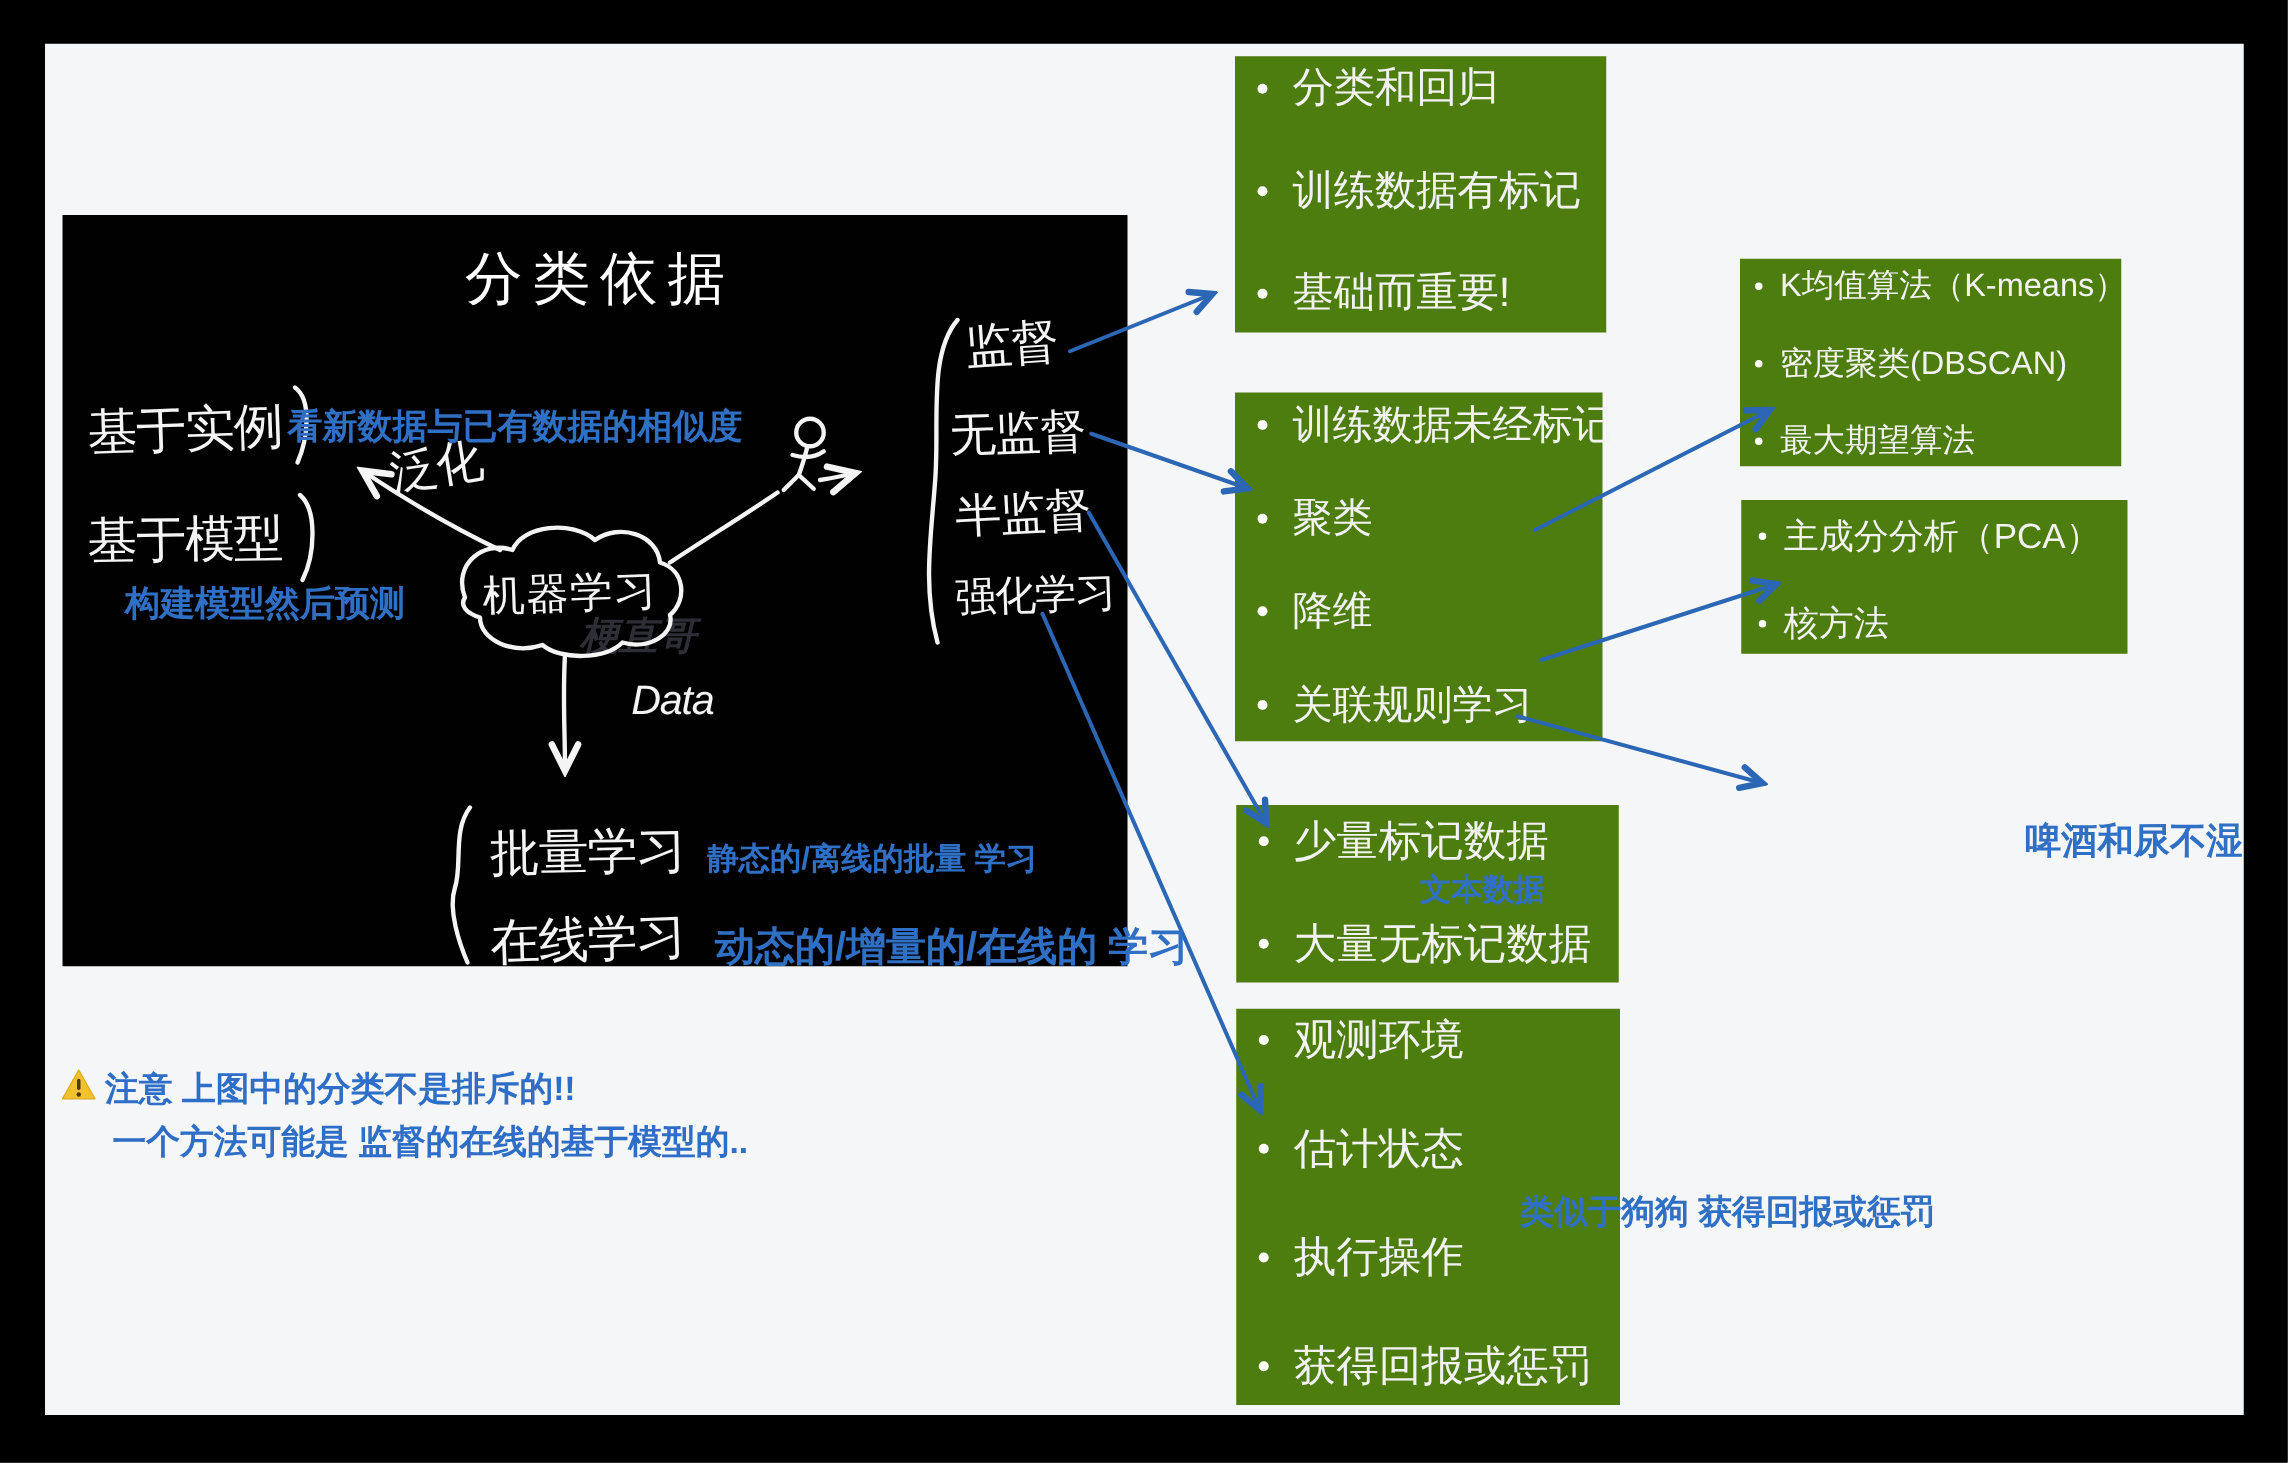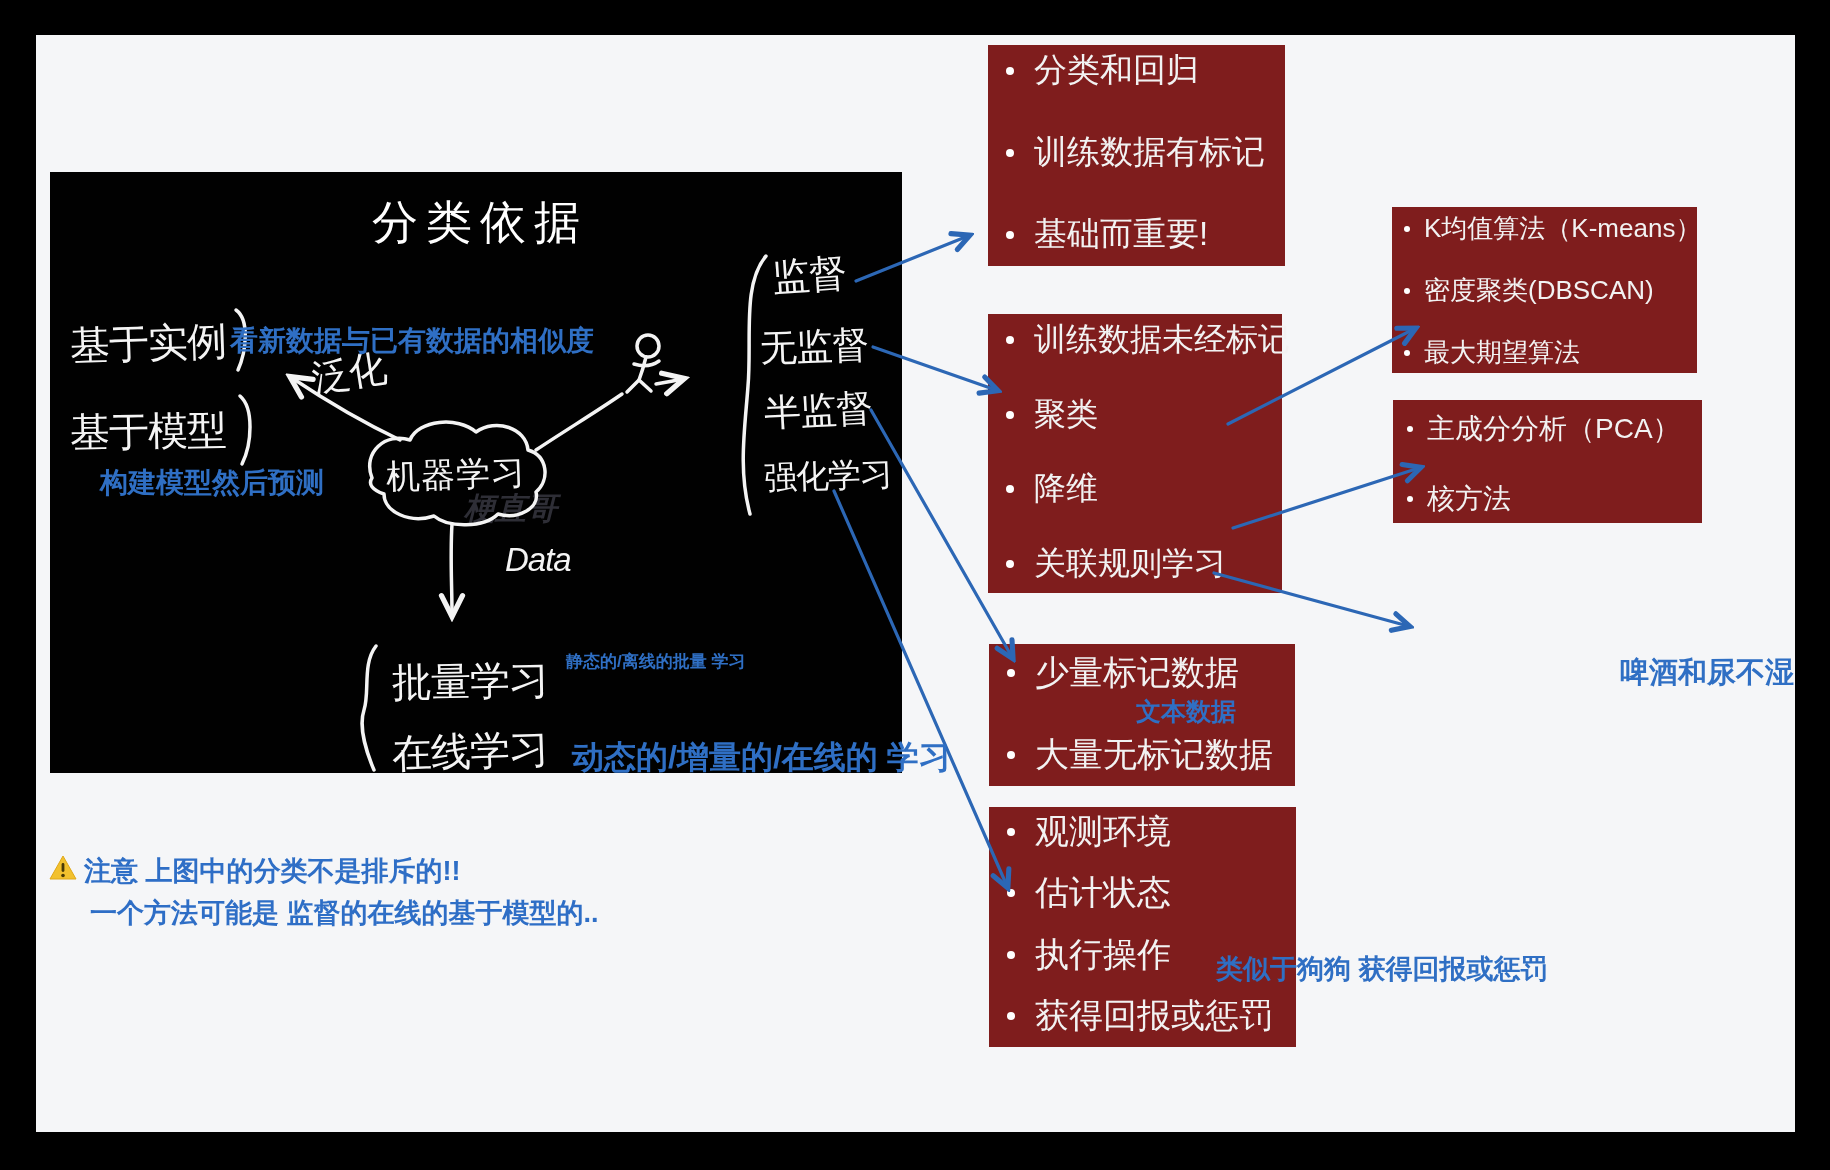--- a/index.html
+++ b/index.html
@@ -6,21 +6,21 @@
   #frame{position:relative;width:1830px;height:1170px;background:#000;overflow:hidden;
          font-family:"Liberation Sans","DejaVu Sans",sans-serif;}
   #canvas{position:absolute;left:36px;top:35px;width:1759px;height:1097px;background:#f5f6f8;}
   #board{position:absolute;left:50px;top:172px;width:852px;height:601px;background:#010101;z-index:1;}
   .abs{position:absolute;white-space:nowrap;}
   
   .hand{color:#f4f4f4;z-index:4;letter-spacing:-1px;}
   .blue{color:#2f6fc4;font-weight:bold;z-index:5;}
   .wm{color:#2e2e36;z-index:2;font-weight:bold;}
   
-  .bbox{position:absolute;background:#7f1d1d;color:#f2f2f2;display:flex;flex-direction:column;
+  .bbox{position:absolute;background:#4d7c0f;color:#f2f2f2;display:flex;flex-direction:column;
         justify-content:space-between;z-index:1;box-sizing:border-box;}
   .it{display:flex;align-items:center;white-space:nowrap;}
   .it::before{content:"";flex:none;width:8px;height:8px;border-radius:50%;background:#fff;
               margin:0 20px 0 4px;}
   .sm .it::before{width:6px;height:6px;margin:0 14px 0 2px;}
   svg.overlay{position:absolute;left:0;top:0;z-index:3;pointer-events:none;}
   .warn-line{color:#2e6ec6;font-weight:bold;}
   .title{color:#ffffff;text-align:center;z-index:4;}
 </style>
 </head>
@@ -39,21 +39,21 @@
   <div class="abs blue" style="left:230px;top:322px;font-size:28px;">看新数据与已有数据的相似度</div>
   <div class="abs hand" style="left:312px;top:348px;font-size:38px;transform:rotate(-9deg);">泛化</div>
   <div class="abs blue" style="left:100px;top:464px;font-size:28px;">构建模型然后预测</div>
 
   <div class="abs wm" style="left:464px;top:488px;font-size:31px;font-style:italic;">梗直哥</div>
   <div class="abs hand" style="left:386px;top:452px;font-size:34px;transform:rotate(-2deg);letter-spacing:1px;">机器学习</div>
 
   <div class="abs hand" style="left:505px;top:541px;font-size:33px;font-style:italic;">Data</div>
 
   <div class="abs hand" style="left:392px;top:654px;font-size:40px;transform:rotate(-1deg);">批量学习</div>
-  <div class="abs blue" style="left:566px;top:650px;font-size:17px;">静态的/离线的批量 学习</div>
+  <div class="abs blue" style="left:566px;top:670px;font-size:25px;">静态的/离线的批量 学习</div>
   <div class="abs hand" style="left:392px;top:724px;font-size:40px;transform:rotate(-2deg);">在线学习</div>
   <div class="abs blue" style="left:572px;top:736px;font-size:32px;">动态的/增量的/在线的 学习</div>
 
   <div class="abs hand" style="left:772px;top:250px;font-size:38px;transform:rotate(-4deg);">监督</div>
   <div class="abs hand" style="left:760px;top:322px;font-size:37px;transform:rotate(-2deg);">无监督</div>
   <div class="abs hand" style="left:764px;top:386px;font-size:37px;transform:rotate(-3deg);">半监督</div>
   <div class="abs hand" style="left:764px;top:454px;font-size:33px;transform:rotate(-2deg);">强化学习</div>
 
   <div class="bbox" style="left:988px;top:45px;width:297px;height:221px;font-size:33px;padding:3px 8px 9px 14px;">
     <div class="it">
@@ -107,21 +107,21 @@
   <div class="bbox" style="left:989px;top:644px;width:306px;height:142px;font-size:34px;padding:6px 8px 8px 14px;">
     <div class="it">
         <span>少量标记数据</span>
       </div>
     <div class="it">
         <span>大量无标记数据</span>
       </div>
   </div>
   <div class="abs blue" style="left:1136px;top:695px;font-size:25px;">文本数据</div>
 
-  <div class="bbox" style="left:989px;top:807px;width:307px;height:240px;font-size:34px;padding:2px 12px 8px 14px;">
+  <div class="bbox" style="left:989px;top:807px;width:307px;height:317px;font-size:34px;padding:2px 12px 8px 14px;">
     <div class="it">
         <span>观测环境</span>
       </div>
     <div class="it">
         <span>估计状态</span>
       </div>
     <div class="it">
         <span>执行操作</span>
       </div>
     <div class="it">

